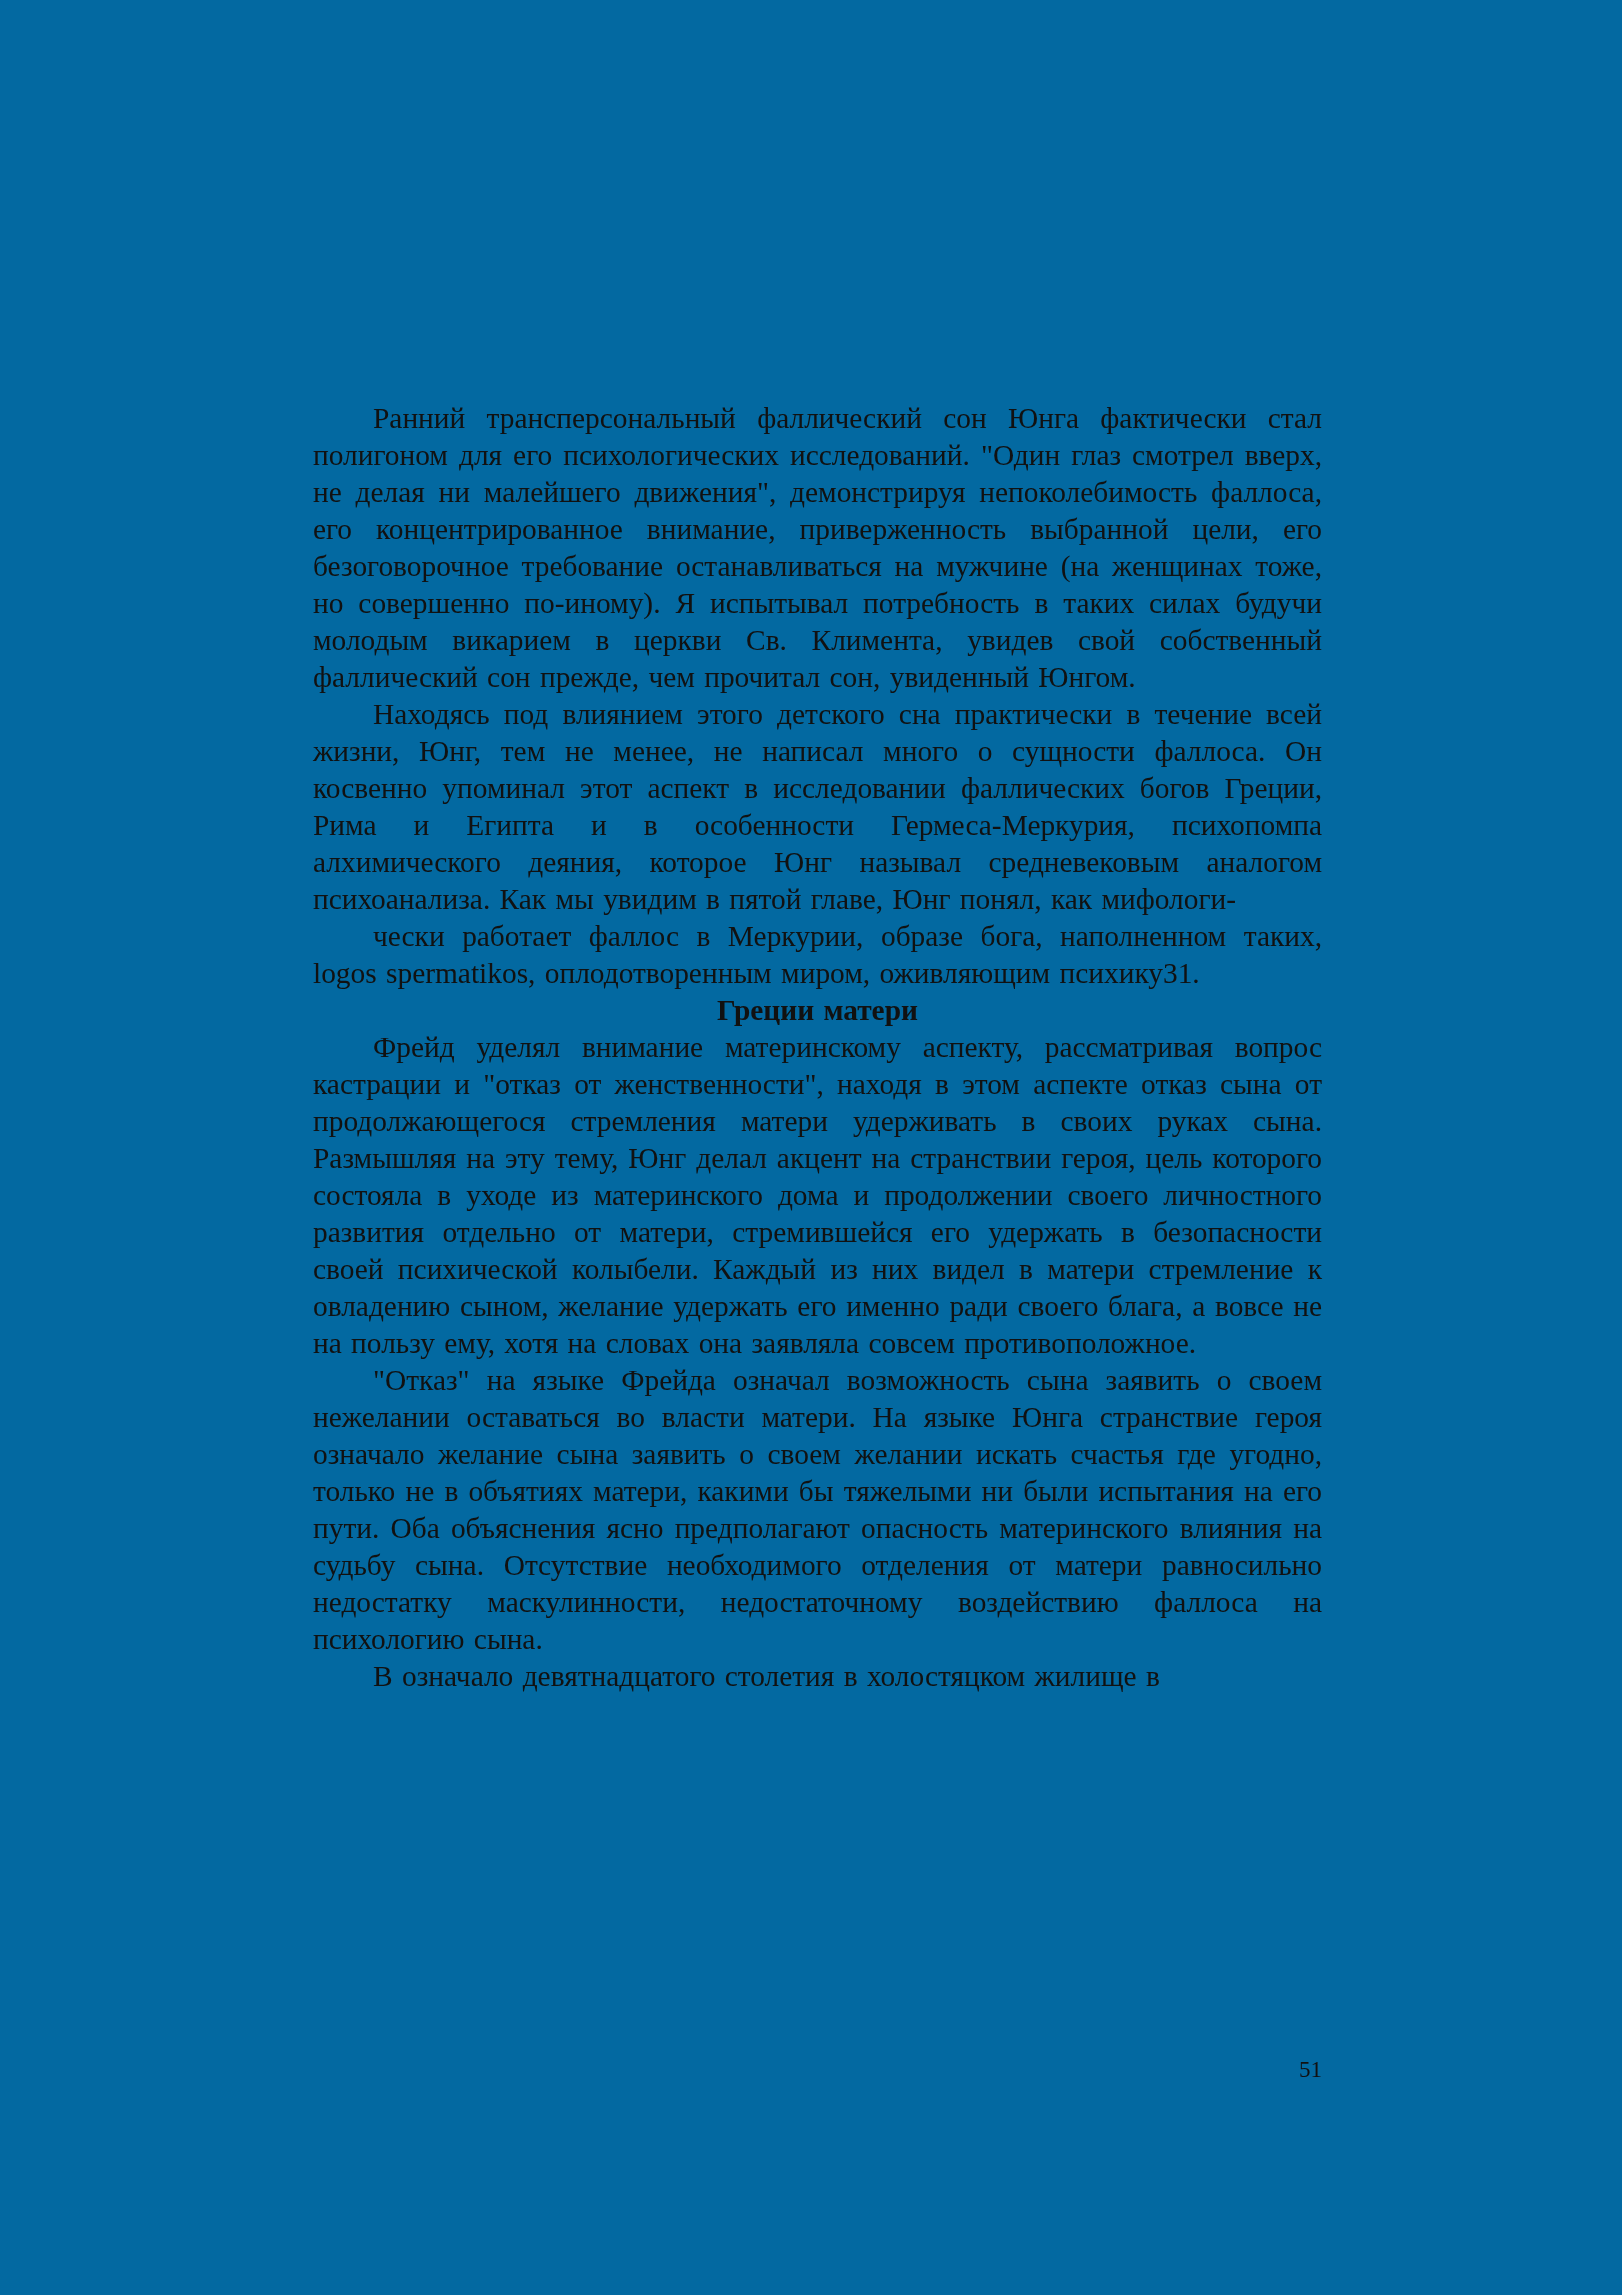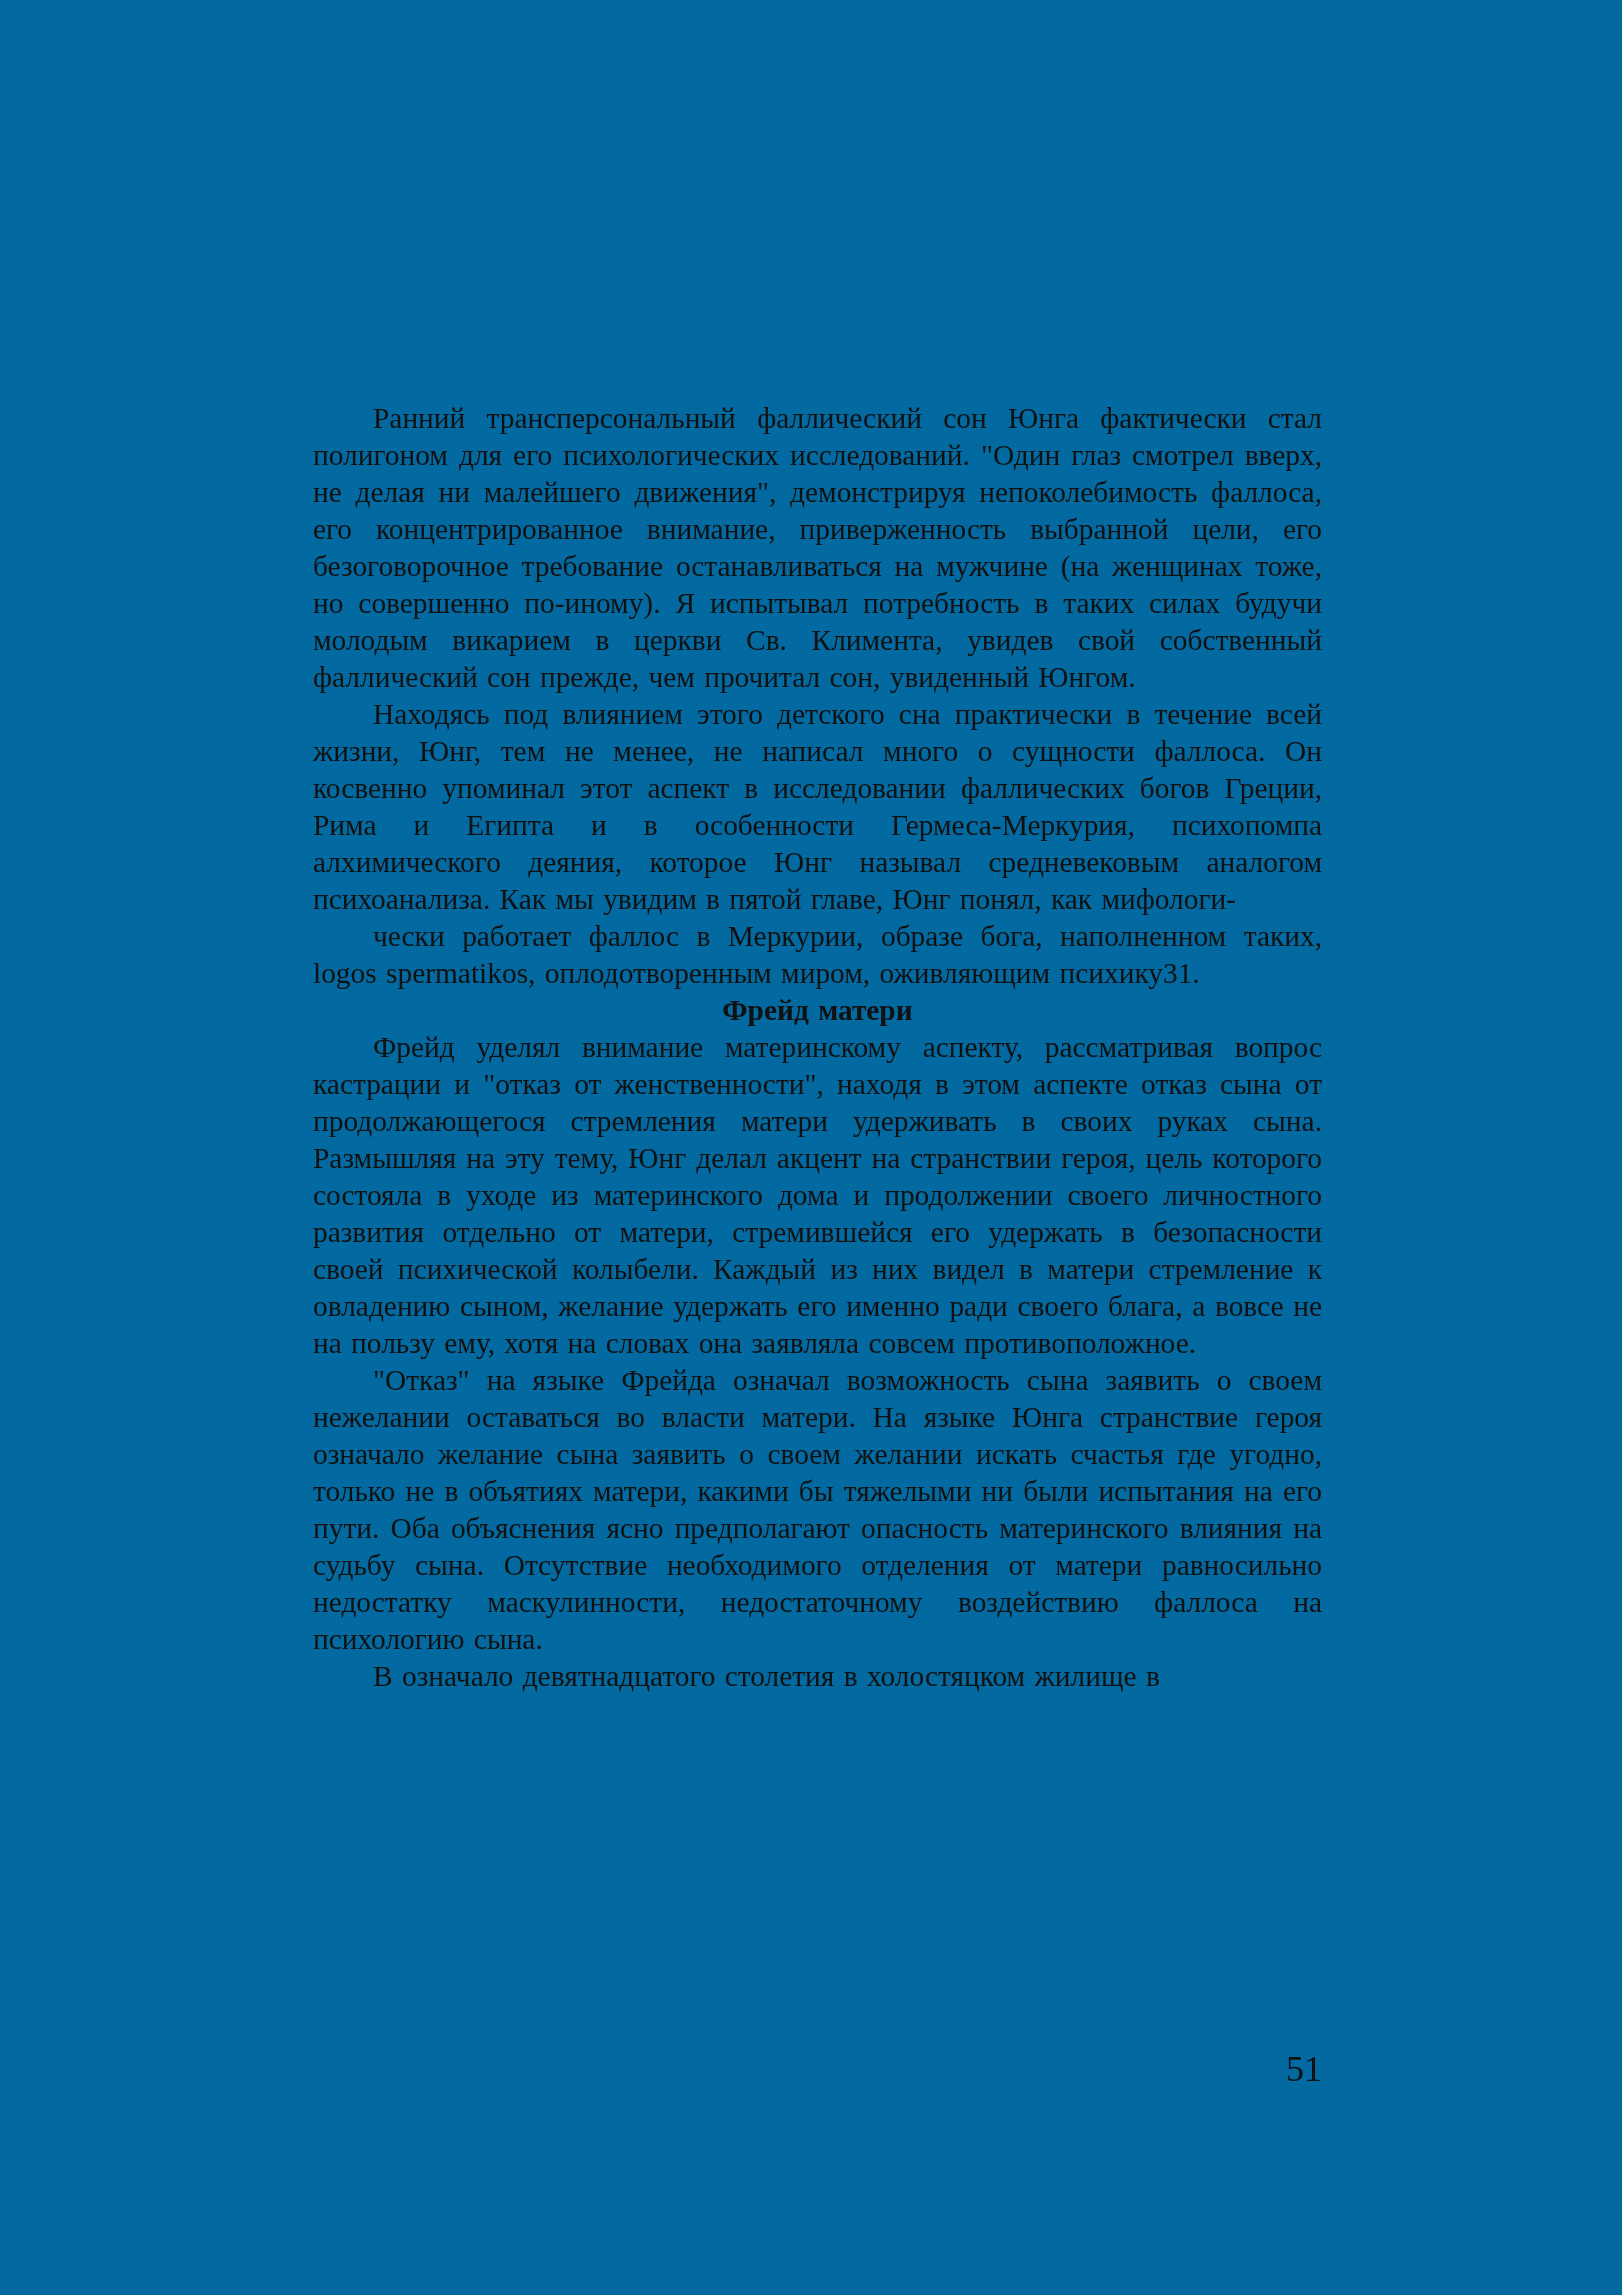--- a/index.html
+++ b/index.html
@@ -40,33 +40,33 @@
     font-weight: bold;
     font-size: 29.4px;
     line-height: 37px;
   }
   .page-number {
     position: absolute;
     left: 313px;
     top: 2051px;
     width: 1009px;
     text-align: right;
-    font-size: 36px;
+    font-size: 23px;
     line-height: 37px;
     font-family: Liberation Serif, serif;
   }
 </style>
 </head>
 <body>
 
 <div class="sheet">
   <div class="text-block">
     <p class="para">Ранний трансперсональный фаллический сон Юнга фактически стал полигоном для его психологических исследований. "Один глаз смотрел вверх, не делая ни малейшего движения", демонстрируя непоколебимость фаллоса, его концентрированное внимание, приверженность выбранной цели, его безоговорочное требование останавливаться на мужчине (на женщинах тоже, но совершенно по-иному). Я испытывал потребность в таких силах будучи молодым викарием в церкви Св. Климента, увидев свой собственный фаллический сон прежде, чем прочитал сон, увиденный Юнгом.</p>
     <p class="para">Находясь под влиянием этого детского сна практически в течение всей жизни, Юнг, тем не менее, не написал много о сущности фаллоса. Он косвенно упоминал этот аспект в исследовании фаллических богов Греции, Рима и Египта и в особенности Гермеса-Меркурия, психопомпа алхимического деяния, которое Юнг называл средневековым аналогом психоанализа. Как мы увидим в пятой главе, Юнг понял, как мифологи-</p>
     <p class="para">чески работает фаллос в Меркурии, образе бога, наполненном таких, logos spermatikos, оплодотворенным миром, оживляющим психику31.</p>
-    <h2 class="heading">Фрейд матери</h2>
+    <h2 class="heading">Греции матери</h2>
     <p class="para">Фрейд уделял внимание материнскому аспекту, рассматривая вопрос кастрации и "отказ от женственности", находя в этом аспекте отказ сына от продолжающегося стремления матери удерживать в своих руках сына. Размышляя на эту тему, Юнг делал акцент на странствии героя, цель которого состояла в уходе из материнского дома и продолжении своего личностного развития отдельно от матери, стремившейся его удержать в безопасности своей психической колыбели. Каждый из них видел в матери стремление к овладению сыном, желание удержать его именно ради своего блага, а вовсе не на пользу ему, хотя на словах она заявляла совсем противоположное.</p>
     <p class="para">"Отказ" на языке Фрейда означал возможность сына заявить о своем нежелании оставаться во власти матери. На языке Юнга странствие героя означало желание сына заявить о своем желании искать счастья где угодно, только не в объятиях матери, какими бы тяжелыми ни были испытания на его пути. Оба объяснения ясно предполагают опасность материнского влияния на судьбу сына. Отсутствие необходимого отделения от матери равносильно недостатку маскулинности, недостаточному воздействию фаллоса на психологию сына.</p>
     <p class="para">В означало девятнадцатого столетия в холостяцком жилище в</p>
   </div>
   <div class="page-number">51</div>
 </div>
 
 
 </body></html>

